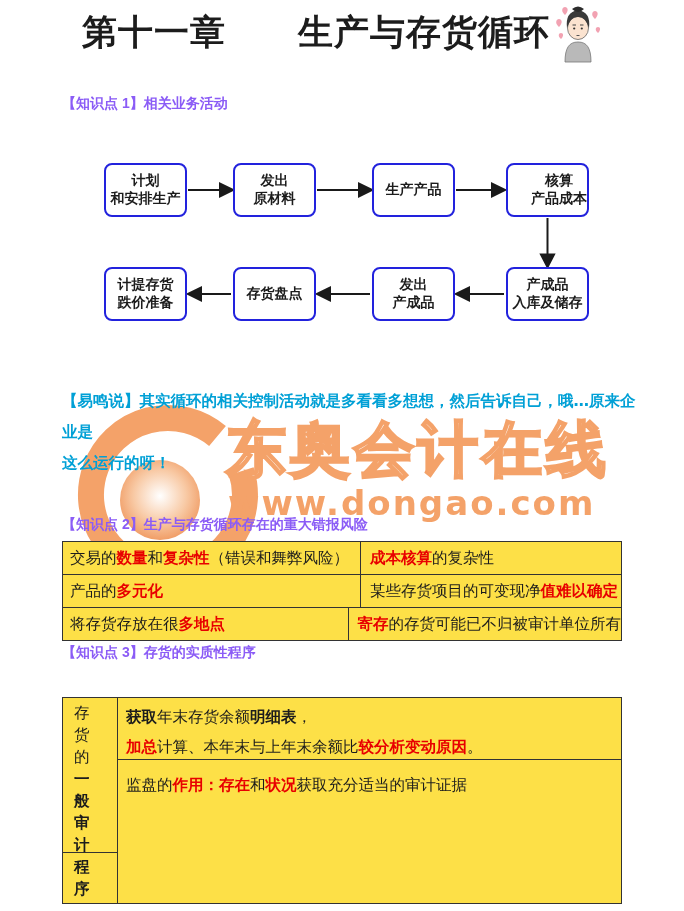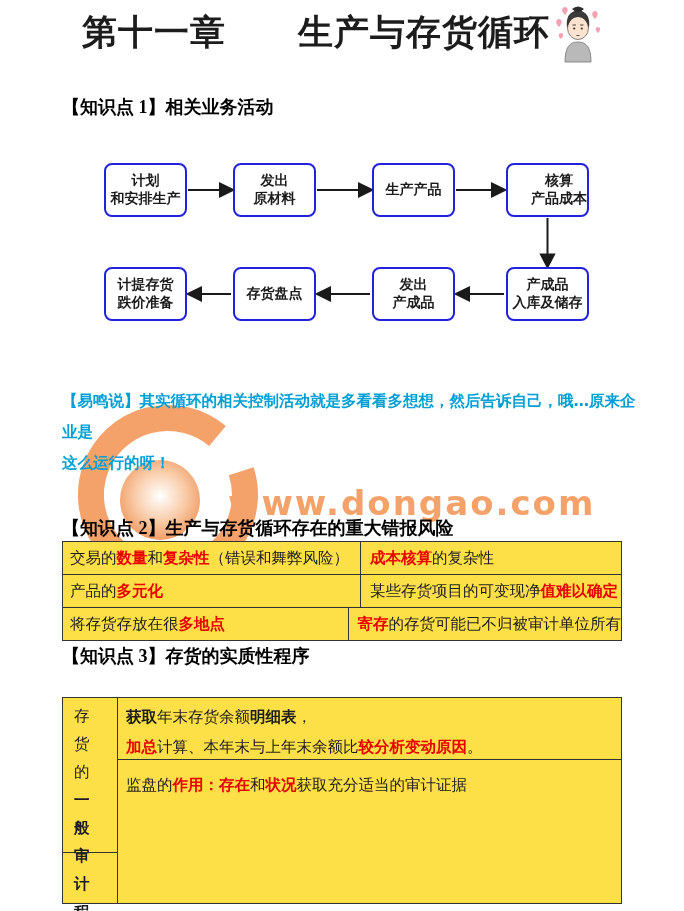--- a/index.html
+++ b/index.html
@@ -8,22 +8,22 @@
 
   
   .title-row{position:absolute;top:4px;left:0;right:0;height:60px;
              display:flex;justify-content:center;align-items:flex-start;gap:4px;}
   .chapter-title{font-family:"DejaVu Serif","Liberation Serif",serif;font-weight:bold;
                  font-size:35px;line-height:56px;letter-spacing:1px;white-space:pre;}
   .avatar{width:48px;height:58px;margin-top:2px;}
 
   
   .kp-heading{position:absolute;left:62px;z-index:3;
-              font-family:Liberation Serif, serif;
-              font-weight:bold;font-size:18px;color:#000000;white-space:pre;}
+              font-family:Liberation Sans, sans-serif;
+              font-weight:bold;font-size:14px;color:#8b5cf6;white-space:pre;}
 
   
   .flow-box{position:absolute;width:83px;height:54px;box-sizing:border-box;
             border:2px solid #2222dd;border-radius:8px;background:#fff;
             display:flex;align-items:center;justify-content:center;text-align:center;
             font-weight:bold;font-size:14px;line-height:18px;white-space:pre-line;z-index:2;}
   #arrows{position:absolute;left:0;top:150px;z-index:1;pointer-events:none;}
 
   
   .note{position:absolute;left:62px;top:386px;width:575px;z-index:3;
@@ -50,21 +50,21 @@
   #t1{top:541px;}
   #t1 .trow{display:flex;height:32px;border-top:1px solid #333;}
   #t1 .trow:first-child{border-top:none;}
   #t1 .cl{width:290px;border-right:1px solid #333;line-height:32px;padding-left:7px;white-space:pre;}
   #t1 .cr{flex:1;line-height:32px;padding-left:9px;white-space:pre;}
 
   
   #t2{top:697px;height:207px;display:flex;}
   #t2 .side{width:54px;border-right:1px solid #333;display:flex;flex-direction:column;}
   #t2 .side-top{height:155px;border-bottom:1px solid #333;box-sizing:border-box;
-                padding:4px 0 0 11px;line-height:28px;white-space:pre-line;}
+                padding:4px 0 0 11px;line-height:22px;white-space:pre-line;}
   #t2 .side-bottom{flex:1;}
   #t2 .main{flex:1;display:flex;flex-direction:column;}
   #t2 .r1{height:62px;border-bottom:1px solid #333;box-sizing:border-box;
           padding:4px 0 0 8px;line-height:30px;white-space:pre-line;}
   #t2 .r2{height:93px;border-bottom:1px solid #333;box-sizing:border-box;
           line-height:92px;padding-left:8px;white-space:pre;}
   #t2 .r3{flex:1;line-height:50px;padding-left:8px;white-space:pre;}
 </style>
 </head>
 <body>
@@ -75,20 +75,21 @@
     <defs>
       <radialGradient id="wball" cx="50%" cy="45%" r="60%">
         <stop offset="0%" stop-color="#ffffff"></stop>
         <stop offset="55%" stop-color="#f8c9a4"></stop>
         <stop offset="100%" stop-color="#ef9459"></stop>
       </radialGradient>
     </defs>
     <path d="M 201.2 89.2 A 77 77 0 1 1 177.5 54.0" fill="none" stroke="#f4a269" stroke-width="26"></path>
     <circle cx="120" cy="118" r="40" fill="url(#wball)"></circle>
   </svg>
+  <div class="wm-brand">东奥会计在线</div>
   <div class="wm-url">www.dongao.com</div>
 
   <div class="title-row">
     <div class="chapter-title">第十一章　　生产与存货循环</div>
     <svg class="avatar" viewBox="0 0 48 58">
       <path d="M4,20 C1,17 2,13 5,13 C8,13 9,17 5,21 Z" fill="#f2a2b2"></path>
       <path d="M10,8 C7,5 8,1 11,1 C14,1 15,5 11,9 Z" fill="#f2a2b2"></path>
       <path d="M6,32 C4,30 4.5,27 7,27 C9.5,27 10,30 7,33 Z" fill="#f2a2b2"></path>
       <path d="M40,12 C37,9 38,5 41,5 C44,5 45,9 41,13 Z" fill="#f2a2b2"></path>
       <path d="M43,26 C41,24 41.5,21 44,21 C46.5,21 47,24 44,27 Z" fill="#f2a2b2"></path>

